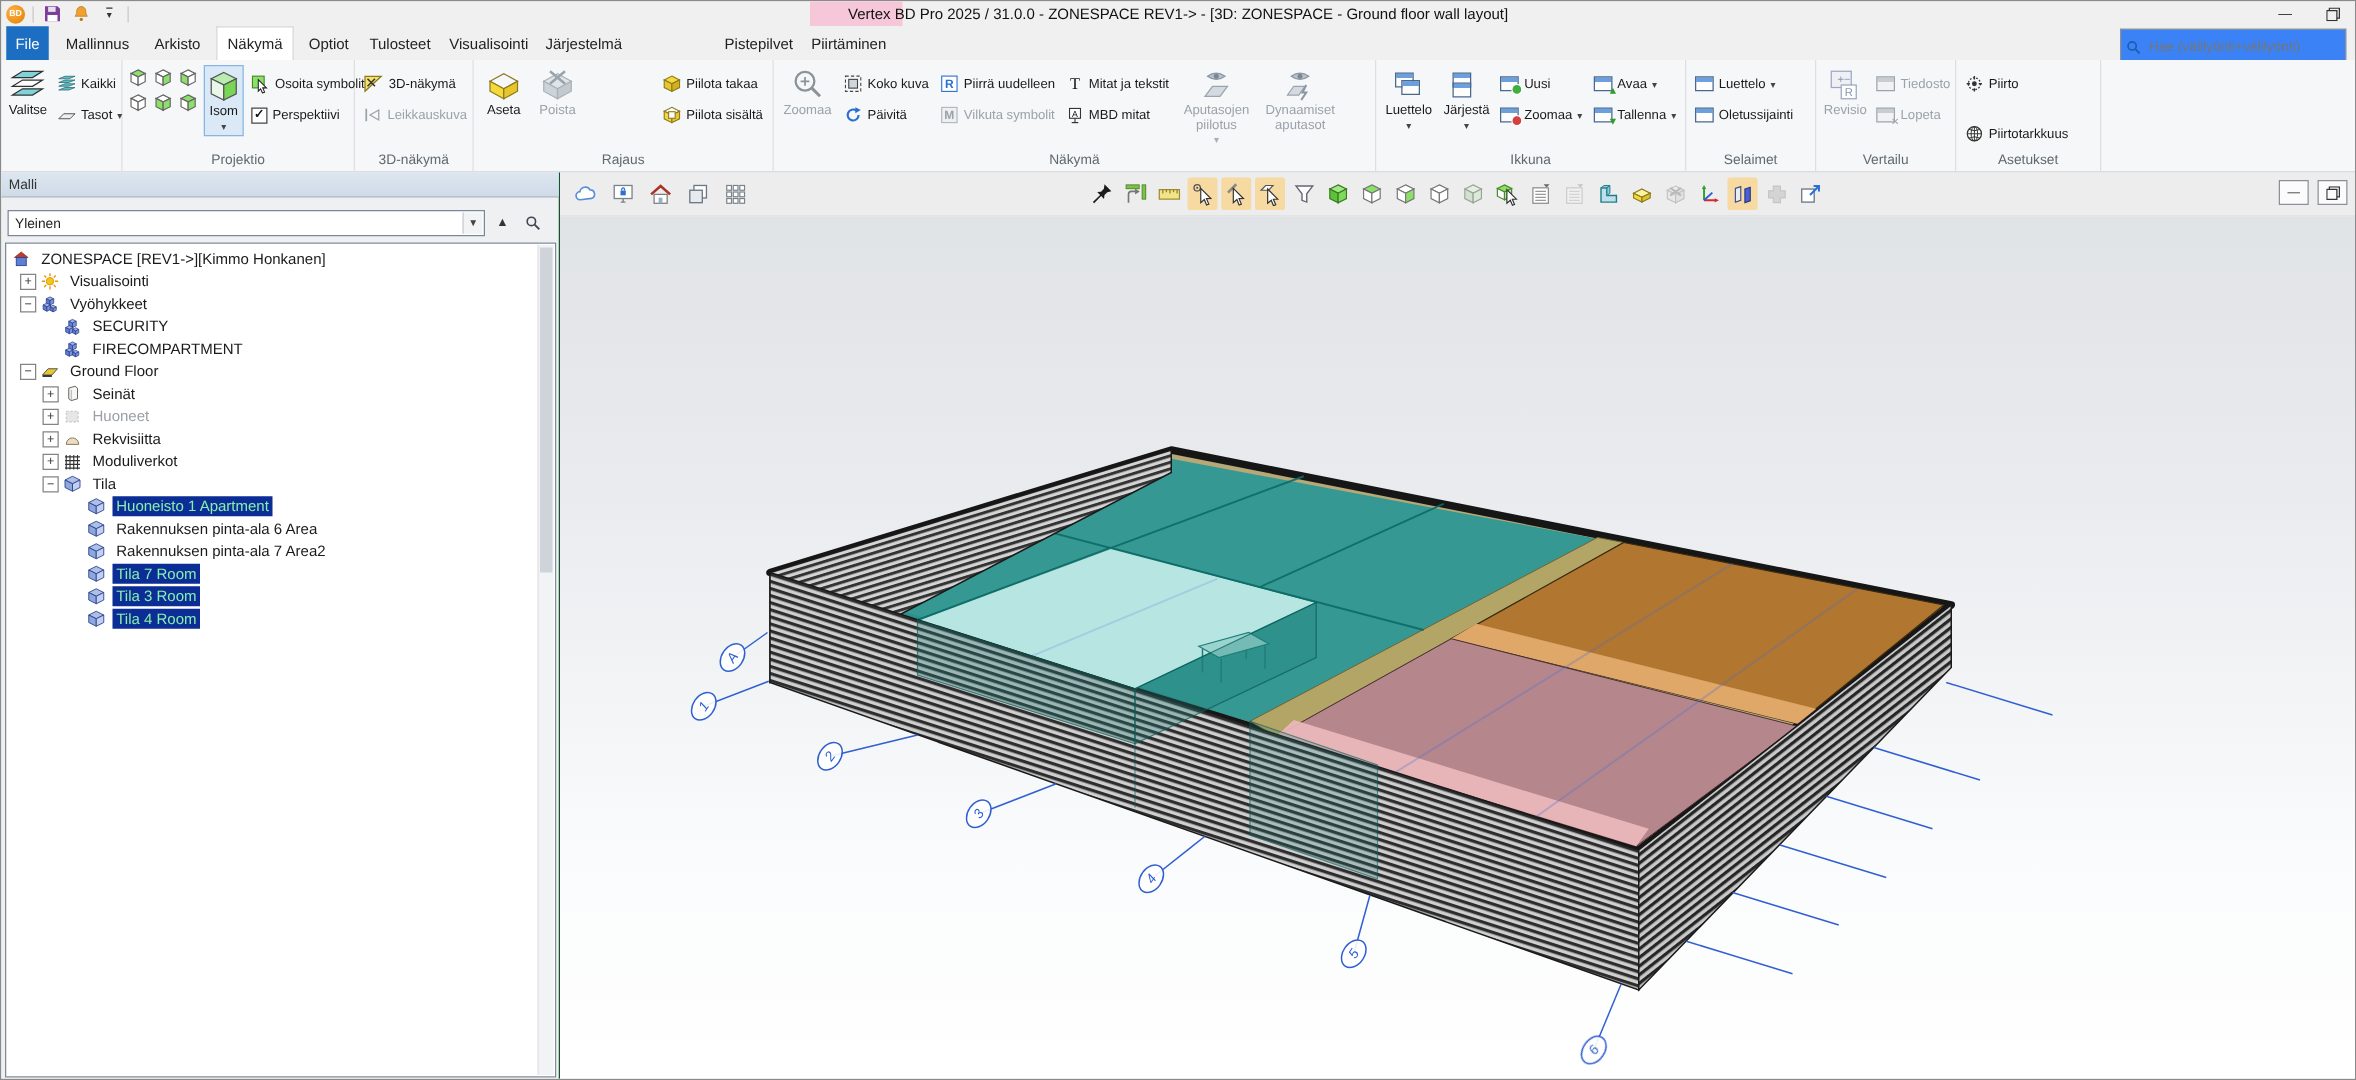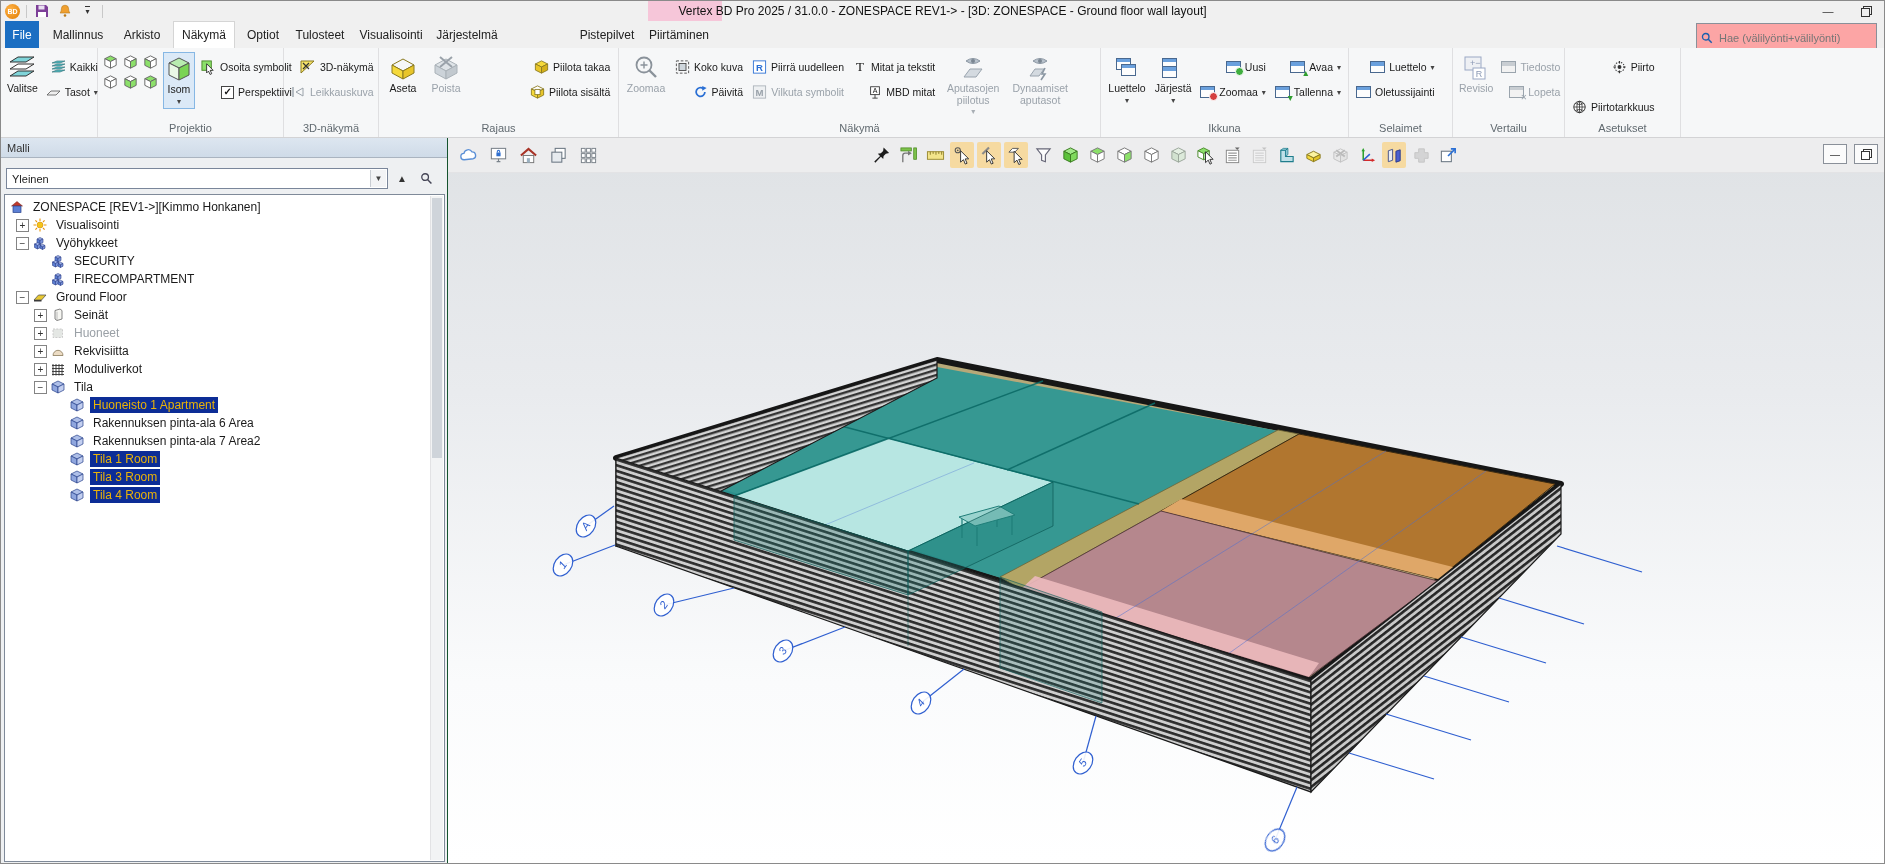--- a/index.html
+++ b/index.html
@@ -31,36 +31,36 @@
   .tabs .tab:nth-of-type(4){width:62px;}
   .tabs .tab:nth-of-type(5){width:44px;}
   .tabs .tab:nth-of-type(6){width:58px;}
   .tabs .tab:nth-of-type(7){width:72px;}
   .tabs .tab:nth-of-type(8){width:68px;}
   .tabs .tab:nth-of-type(9){width:62px;}
   .tabs .tab:nth-of-type(10){width:70px;}
   .tab.file{background:#1b6ec2;color:#fff;}
   .tab.active{background:#fff;border:1px solid #d5d5d5;border-bottom:none;}
   .tab.gapafter{margin-right:75px;}
-  .searchbox{position:absolute;right:7px;top:2px;width:181px;height:30px;background:#fca5a5;
+  .searchbox{position:absolute;right:7px;top:2px;width:181px;height:30px;background:#3b82f6;
              border:1px solid #8a9099;display:flex;align-items:center;padding:0 4px;gap:4px;}
   .searchbox svg{width:12px;height:12px;flex:none;}
   .searchbox input{border:none;outline:none;flex:1;font-size:11px;font-family:"Liberation Sans",sans-serif;color:#333;background:transparent;width:10px;}
   .searchbox input::placeholder{color:#767676;}
   
   .ribbon{position:absolute;left:0;top:47px;right:0;height:90px;background:#f6f7f8;border-bottom:1px solid #d3d3d5;}
   .rgroup{position:absolute;top:0;height:89px;border-right:1px solid #dfdfe1;}
   .grow{display:flex;align-items:flex-start;padding:4px 4px 0 4px;gap:3px;}
   .glabel{position:absolute;bottom:3px;left:0;right:0;text-align:center;font-size:11px;color:#60696f;}
   .bbtn{display:flex;flex-direction:column;align-items:center;text-align:center;font-size:10.5px;
         line-height:11.5px;padding:1px 2px;color:#1a1a1a;}
   .bbtn .bicon{height:30px;display:flex;align-items:center;justify-content:center;}
   .bbtn.dis{color:#9aa2aa;}
   .col{display:flex;flex-direction:column;gap:3px;}
-  .sbtn{display:flex;align-items:center;gap:4px;height:22px;padding:0 3px;font-size:10.5px;white-space:nowrap;color:#1a1a1a;justify-content:flex-end;}
+  .sbtn{display:flex;align-items:center;gap:4px;height:22px;padding:0 3px;font-size:10.5px;white-space:nowrap;color:#1a1a1a;}
   .sbtn.dis{color:#9aa2aa;}
   .sbtn .ic,.bbtn .ic{display:inline-flex;}
   .ic svg{display:block;}
   .caret{font-size:8px;color:#444;}
   .dis .caret{color:#a8aeb4;}
   .isel{background:#dbe9f7;border:1px solid #86b7e4;}
   .cubegrid{display:grid;grid-template-columns:repeat(3,18px);grid-auto-rows:18px;gap:2px;padding-top:2px;}
   .cb{width:13px;height:13px;border:1.5px solid #444;background:#fff;font-size:10px;line-height:10px;
       display:flex;align-items:center;justify-content:center;color:#111;font-weight:bold;}
   .wi{display:inline-block;width:15px;height:12px;border:1px solid #49688f;
@@ -96,21 +96,21 @@
   .trow{height:18px;display:flex;align-items:center;white-space:nowrap;}
   .trow.lv0{padding-left:5px;}
   .trow.lv1{padding-left:11px;}
   .trow.lv2{padding-left:29px;}
   .trow.lv3{padding-left:65px;}
   .texp{width:13px;height:13px;margin-right:4px;font-size:10px;line-height:11px;text-align:center;flex:none;color:#333;}
   .texp.box{border:1px solid #848484;background:#fff;}
   .ticon{width:16px;height:14px;margin-right:4px;display:inline-flex;align-items:center;flex:none;}
   .ticon svg{width:14px;height:14px;}
   .tlabel{padding:1px 3px;}
-  .trow.sel .tlabel{background:#0c2d96;color:#eab308;}
+  .trow.sel .tlabel{background:#0c2d96;color:#86efac;}
   .trow.gray{color:#9aa0a6;}
   .trow.gray .ticon{opacity:.55;}
   
   .viewport{position:absolute;left:447px;top:0;right:0;bottom:0;
             background:linear-gradient(180deg,#dfe2e5 0%,#e9ebee 35%,#fafbfc 75%,#ffffff 100%);}
   .vtoolbar{position:absolute;left:0;top:0;right:0;height:35px;background:#ededee;border-bottom:1px solid #e3e3e5;}
   .vleft{position:absolute;left:8px;top:4px;display:flex;gap:6px;}
   .vmain{position:absolute;left:421px;top:4px;display:flex;gap:3px;}
   .vbtn{width:24px;height:26px;display:flex;align-items:center;justify-content:center;}
   .vbtn svg{width:19px;height:19px;}
@@ -826,21 +826,21 @@
 
             <div class="trow lv3 sel">
 
               <span class="ticon">
                 <svg viewBox="0 0 14 14">
                   <polygon points="7,1 13,4 7,7 1,4" fill="#aebfe8" stroke="#27408b" stroke-width=".7"></polygon>
                   <polygon points="1,4 7,7 7,13 1,10" fill="#8fa6de" stroke="#27408b" stroke-width=".7"></polygon>
                   <polygon points="7,7 13,4 13,10 7,13" fill="#c3cff0" stroke="#27408b" stroke-width=".7"></polygon>
                 </svg>
               </span>
-              <span class="tlabel">Tila 1 Room</span>
+              <span class="tlabel">Tila 7 Room</span>
             </div>
 
             <div class="trow lv3 sel">
 
               <span class="ticon">
                 <svg viewBox="0 0 14 14">
                   <polygon points="7,1 13,4 7,7 1,4" fill="#aebfe8" stroke="#27408b" stroke-width=".7"></polygon>
                   <polygon points="1,4 7,7 7,13 1,10" fill="#8fa6de" stroke="#27408b" stroke-width=".7"></polygon>
                   <polygon points="7,7 13,4 13,10 7,13" fill="#c3cff0" stroke="#27408b" stroke-width=".7"></polygon>
                 </svg>

